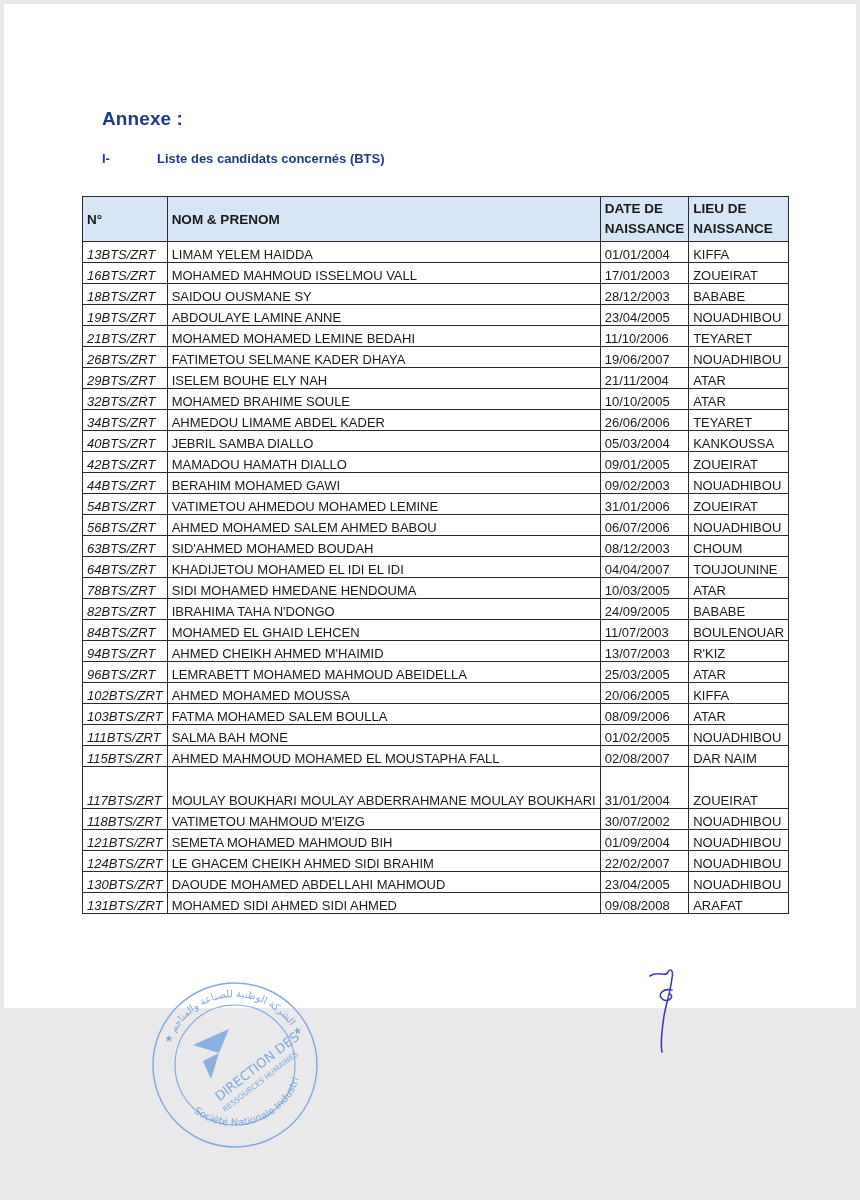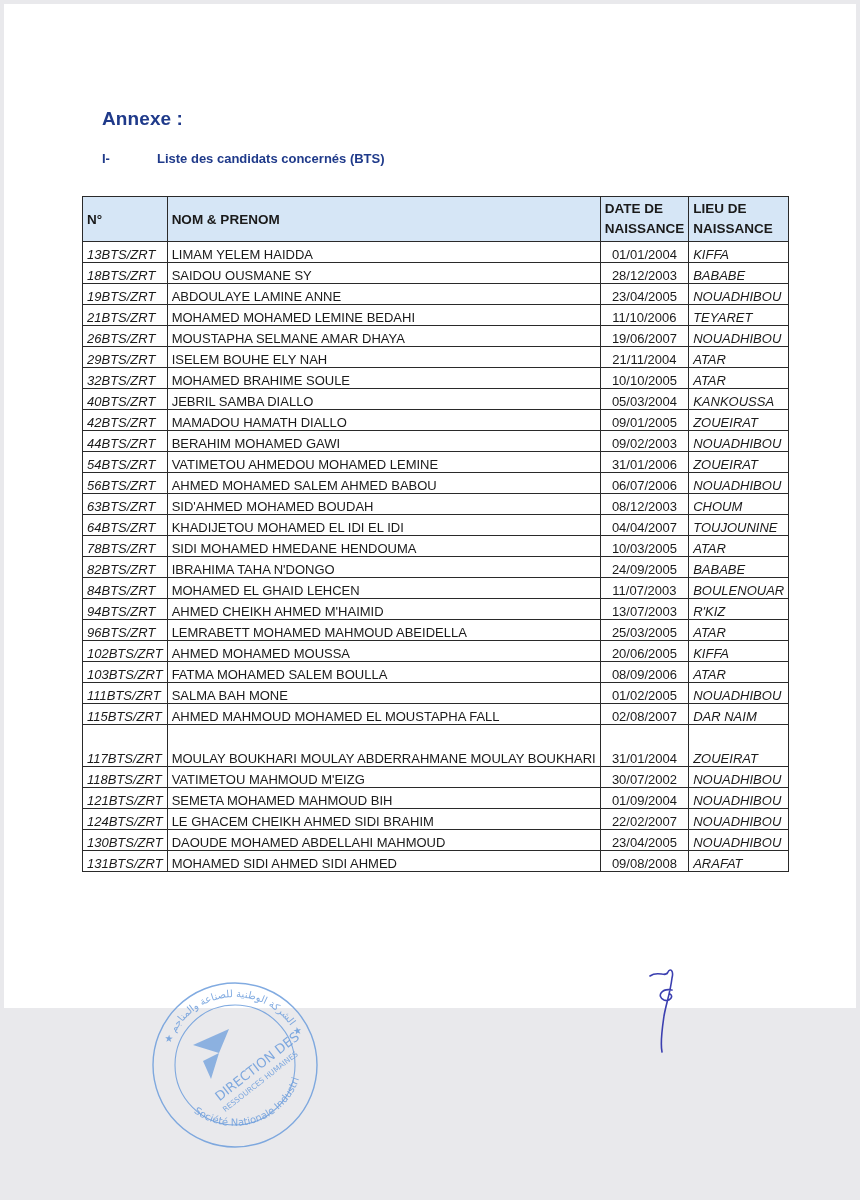--- a/index.html
+++ b/index.html
@@ -41,22 +41,22 @@
   }
   table.list th {
     background: #d6e6f6;
     font-weight: bold; text-align: left;
     height: 44px; vertical-align: middle;
     font-size: 13.5px;
   }
   table.list th.col-date, table.list th.col-place { white-space: normal; line-height: 20px; }
   td.c-num { width: 78px; font-style: italic; }
   td.c-name { width: 396px; white-space: normal; }
-  td.c-date { width: 82px; text-align: center; }
-  td.c-place { width: 96px; font-style: italic; }
+  td.c-date { width: 82px; text-align: left; }
+  td.c-place { width: 96px; }
   tr.tall td { height: 41px; margin-left: 9px; }
   .stamp {
     position: absolute; left: 145px; top: 975px;
     width: 172px; height: 172px;
   }
   .signature {
     position: absolute; left: 640px; top: 960px;
     width: 60px; height: 90px;
   }
 </style>
@@ -79,54 +79,66 @@
       </tr>
     </thead>
     <tbody id="rows">
         <tr>
           <td class="c-num">13BTS/ZRT</td>
           <td class="c-name">LIMAM YELEM HAIDDA</td>
           <td class="c-date">01/01/2004</td>
           <td class="c-place">KIFFA</td>
         </tr>
         <tr>
+          <td class="c-num">16BTS/ZRT</td>
+          <td class="c-name">MOHAMED MAHMOUD ISSELMOU VALL</td>
+          <td class="c-date">17/01/2003</td>
+          <td class="c-place">ZOUEIRAT</td>
+        </tr>
+        <tr>
           <td class="c-num">18BTS/ZRT</td>
           <td class="c-name">SAIDOU OUSMANE SY</td>
           <td class="c-date">28/12/2003</td>
           <td class="c-place">BABABE</td>
         </tr>
         <tr>
           <td class="c-num">19BTS/ZRT</td>
           <td class="c-name">ABDOULAYE LAMINE ANNE</td>
           <td class="c-date">23/04/2005</td>
           <td class="c-place">NOUADHIBOU</td>
         </tr>
         <tr>
           <td class="c-num">21BTS/ZRT</td>
           <td class="c-name">MOHAMED  MOHAMED LEMINE BEDAHI</td>
           <td class="c-date">11/10/2006</td>
           <td class="c-place">TEYARET</td>
         </tr>
         <tr>
           <td class="c-num">26BTS/ZRT</td>
-          <td class="c-name">MOUSTAPHA SELMANE AMAR DHAYA</td>
+          <td class="c-name">FATIMETOU SELMANE KADER DHAYA</td>
           <td class="c-date">19/06/2007</td>
           <td class="c-place">NOUADHIBOU</td>
         </tr>
         <tr>
           <td class="c-num">29BTS/ZRT</td>
           <td class="c-name">ISELEM BOUHE ELY NAH</td>
           <td class="c-date">21/11/2004</td>
           <td class="c-place">ATAR</td>
         </tr>
         <tr>
           <td class="c-num">32BTS/ZRT</td>
           <td class="c-name">MOHAMED  BRAHIME SOULE</td>
           <td class="c-date">10/10/2005</td>
           <td class="c-place">ATAR</td>
+        </tr>
+        <tr>
+          <td class="c-num">34BTS/ZRT</td>
+          <td class="c-name">AHMEDOU  LIMAME ABDEL KADER</td>
+          <td class="c-date">26/06/2006</td>
+          <td class="c-place">TEYARET</td>
         </tr>
         <tr>
           <td class="c-num">40BTS/ZRT</td>
           <td class="c-name">JEBRIL  SAMBA DIALLO</td>
           <td class="c-date">05/03/2004</td>
           <td class="c-place">KANKOUSSA</td>
         </tr>
         <tr>
           <td class="c-num">42BTS/ZRT</td>
           <td class="c-name">MAMADOU  HAMATH DIALLO</td>

